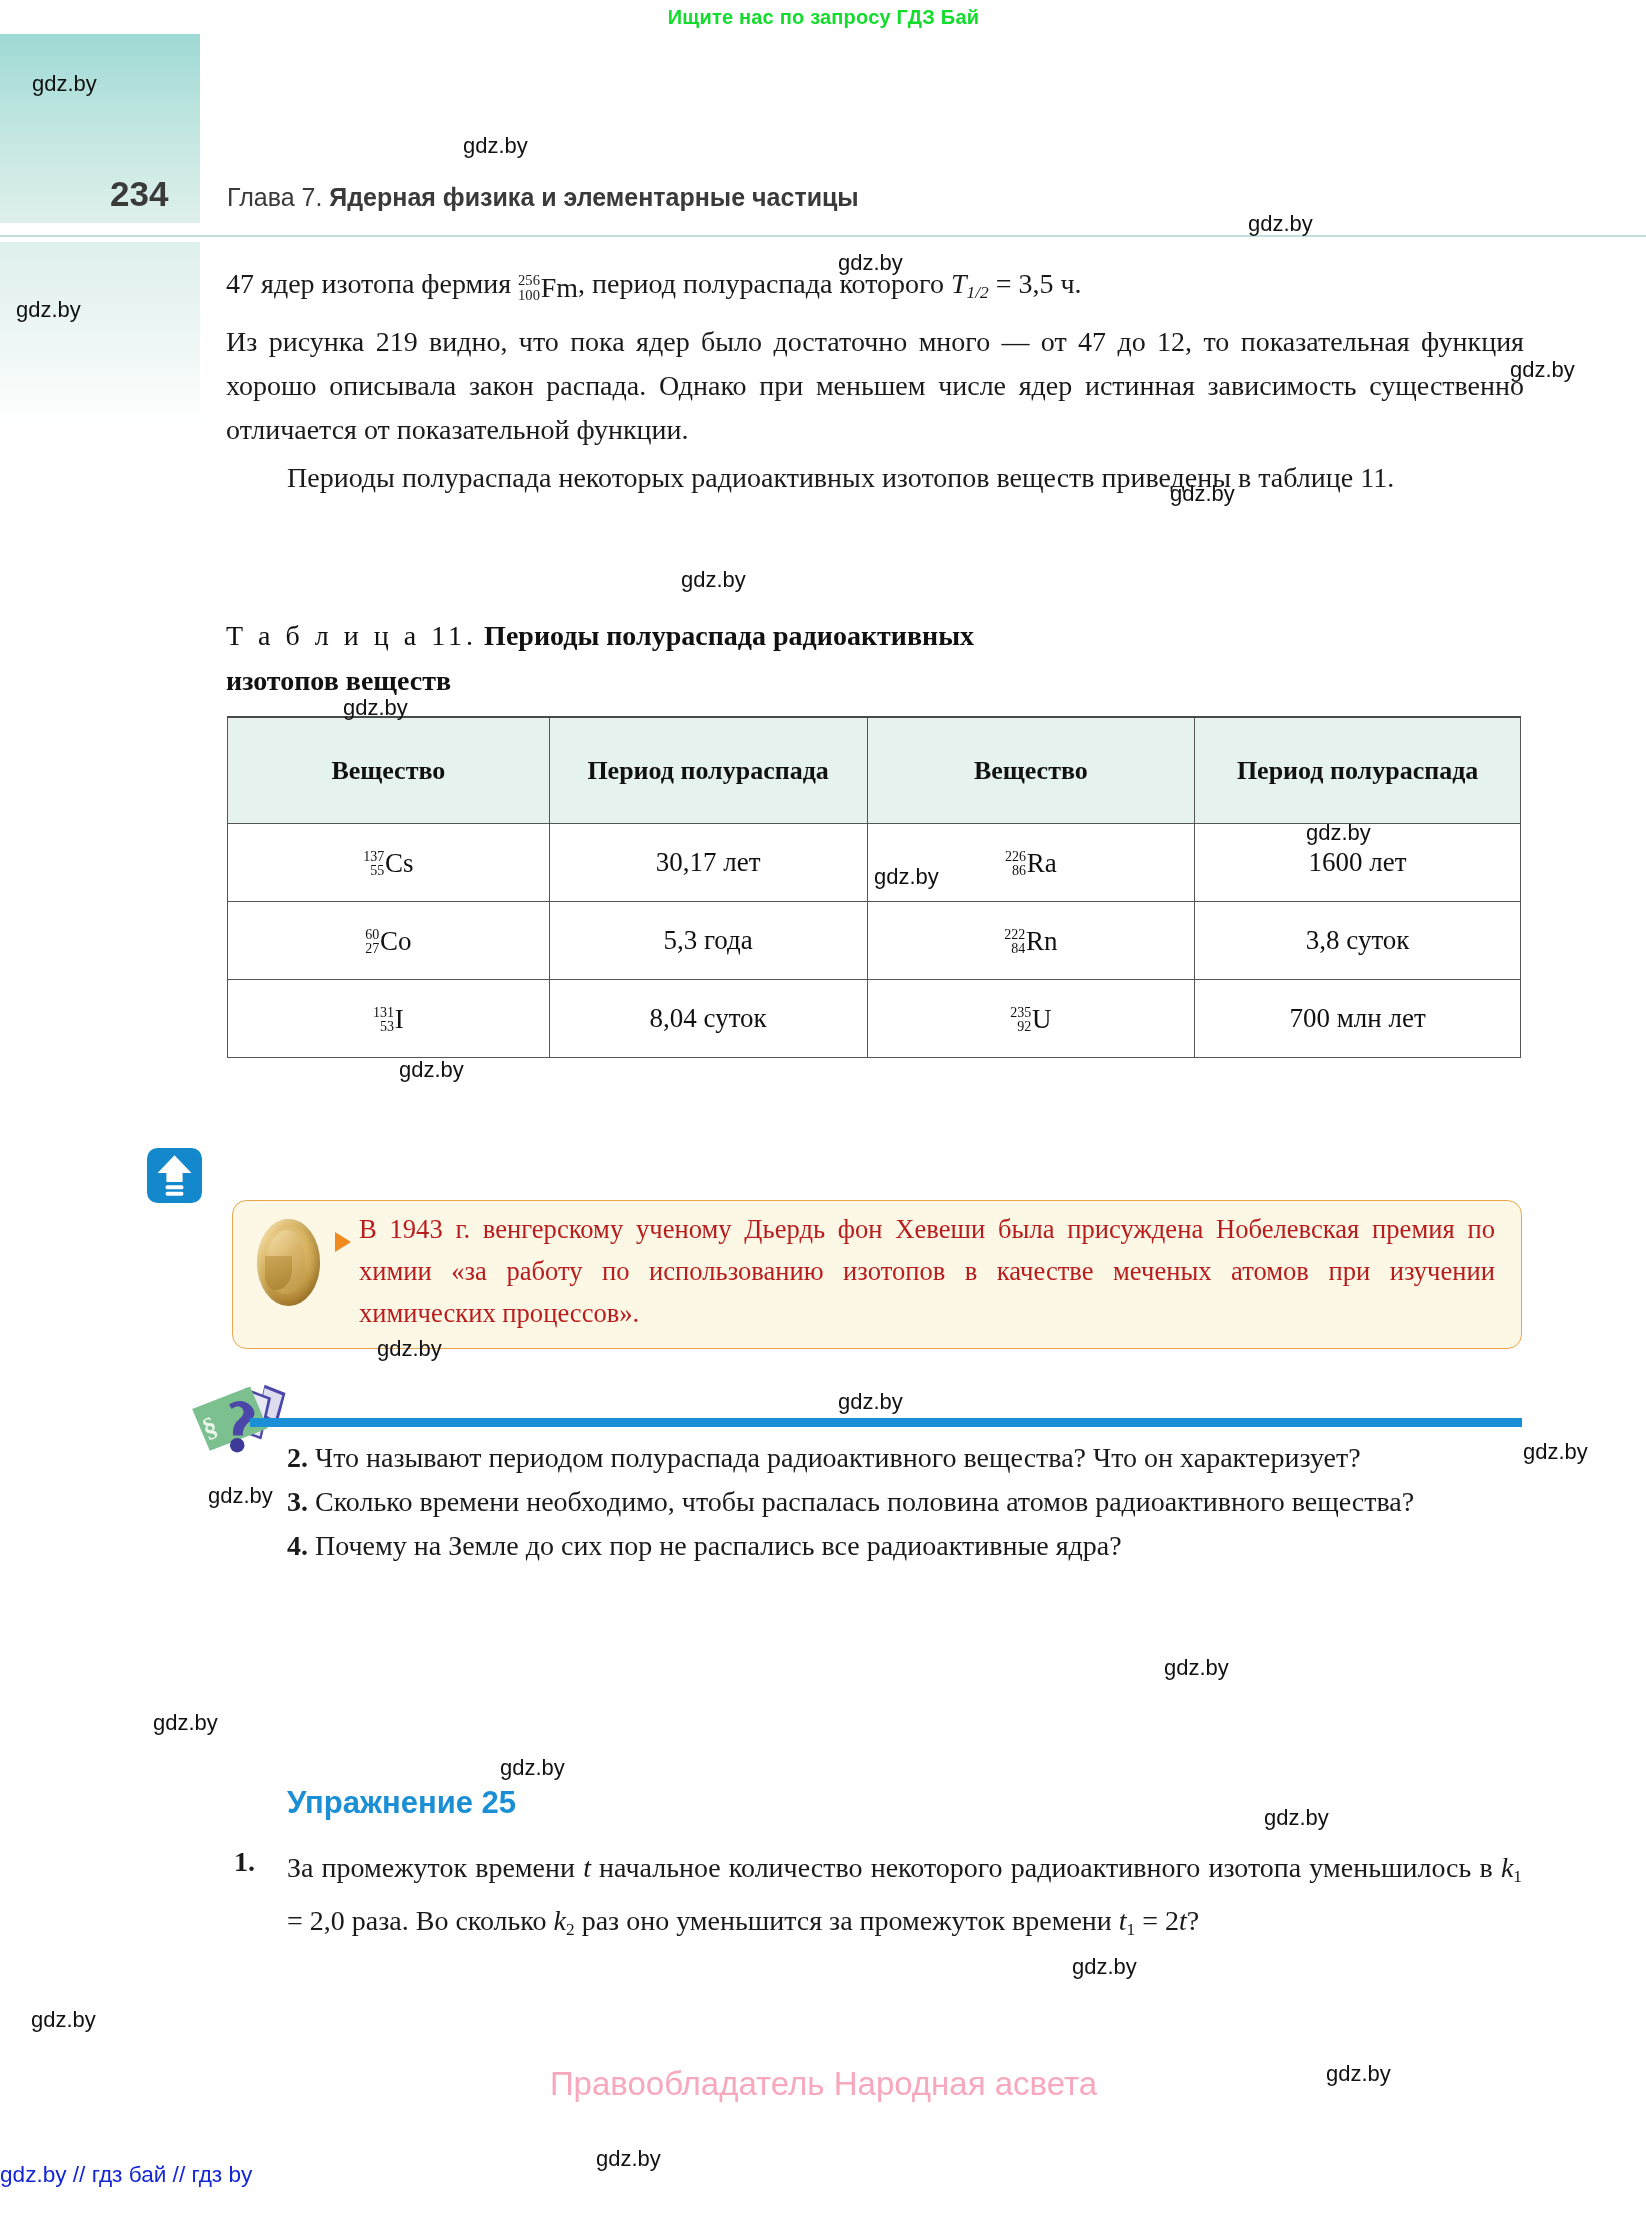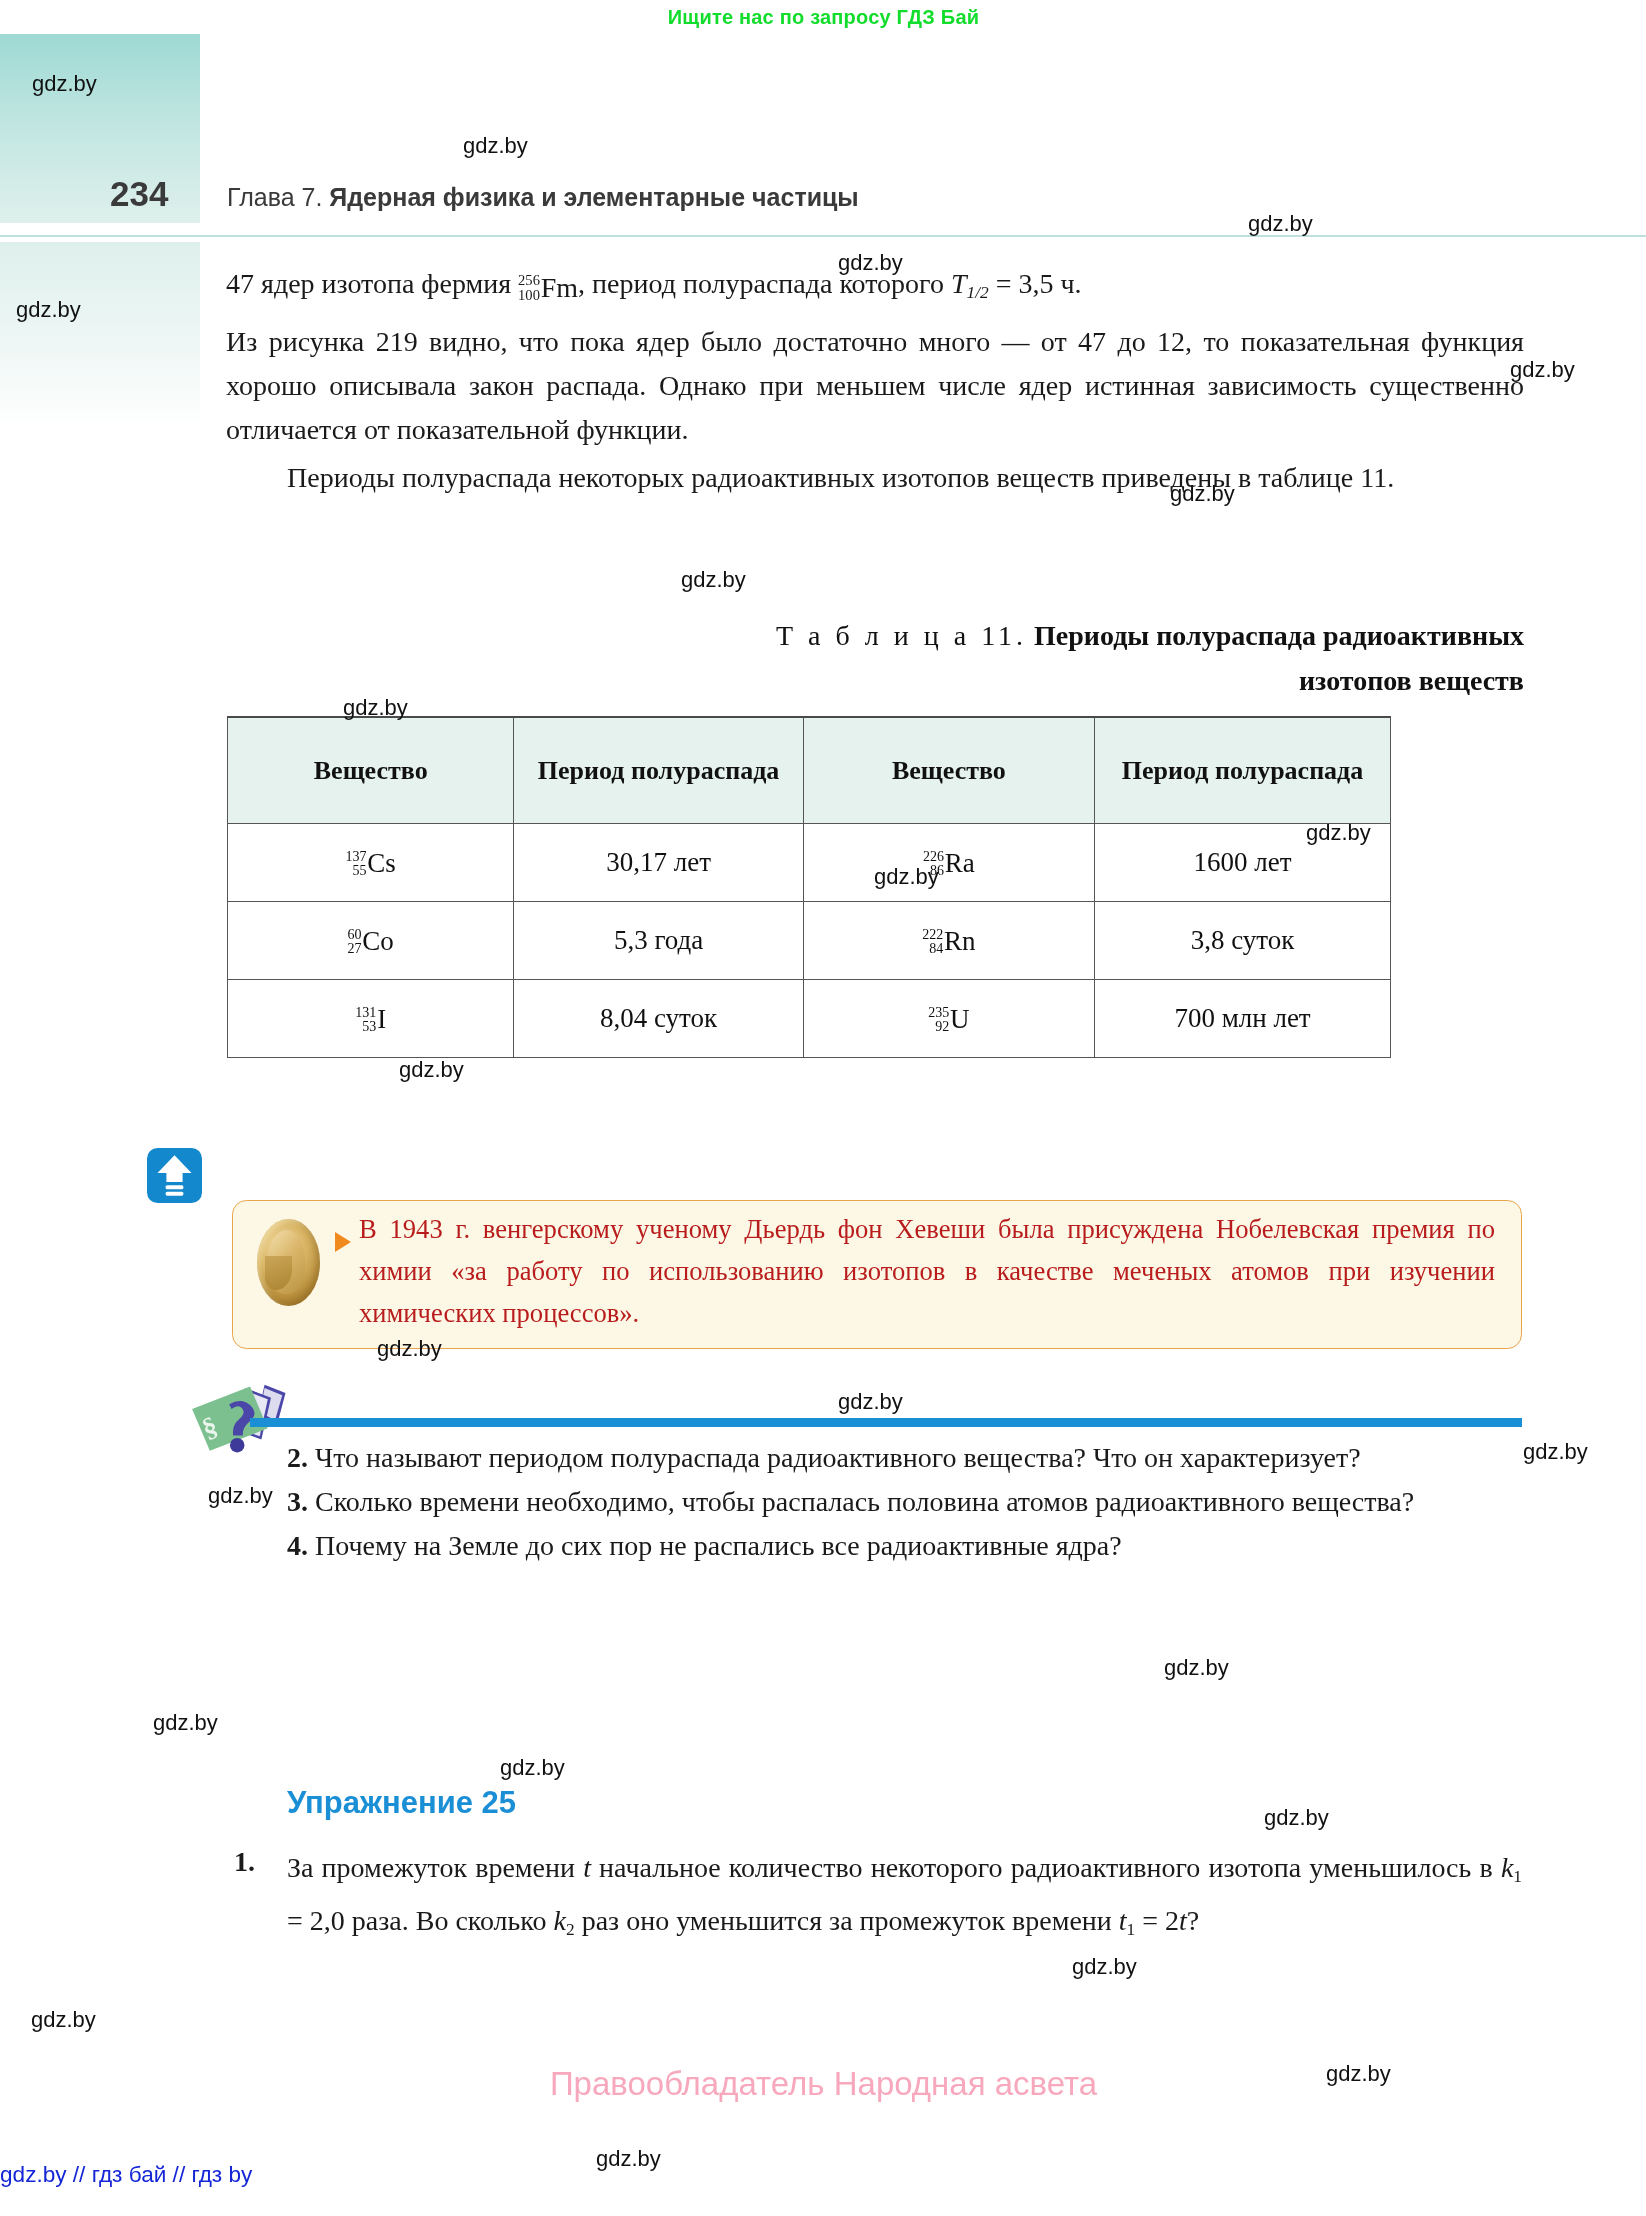--- a/index.html
+++ b/index.html
@@ -67,28 +67,28 @@
     margin-right:0.8px; position:relative; top:-0.03em;
   }
   .isotope .sym{ vertical-align:middle; }
   .var{ font-style:italic; }
   .sub{ font-size:.62em; vertical-align:-0.28em; font-style:italic;}
   .sub-n{ font-size:.62em; vertical-align:-0.28em; font-style:normal;}
 
   
   .table-caption{
     position:absolute; left:226px; top:613px; width:1298px;
-    text-align:right; font-size:28px; line-height:45px; color:#111;
+    text-align:left; font-size:28px; line-height:45px; color:#111;
     font-weight:bold;
   }
   .table-caption .tcap-sp{ font-weight:normal; letter-spacing:4px; }
 
   
   .iso-table{
-    position:absolute; left:227px; top:716px; width:1164px;
+    position:absolute; left:227px; top:716px; width:1294px;
     border-collapse:collapse;
   }
   .iso-table th, .iso-table td{
     border:1.6px solid #555; text-align:center; color:#111;
   }
   .iso-table thead th{
     background:#e5f2ee; height:106px; font-size:26px; font-weight:bold;
     line-height:35px; padding:3.2px 4.8px;
   }
   .iso-table tbody td{

